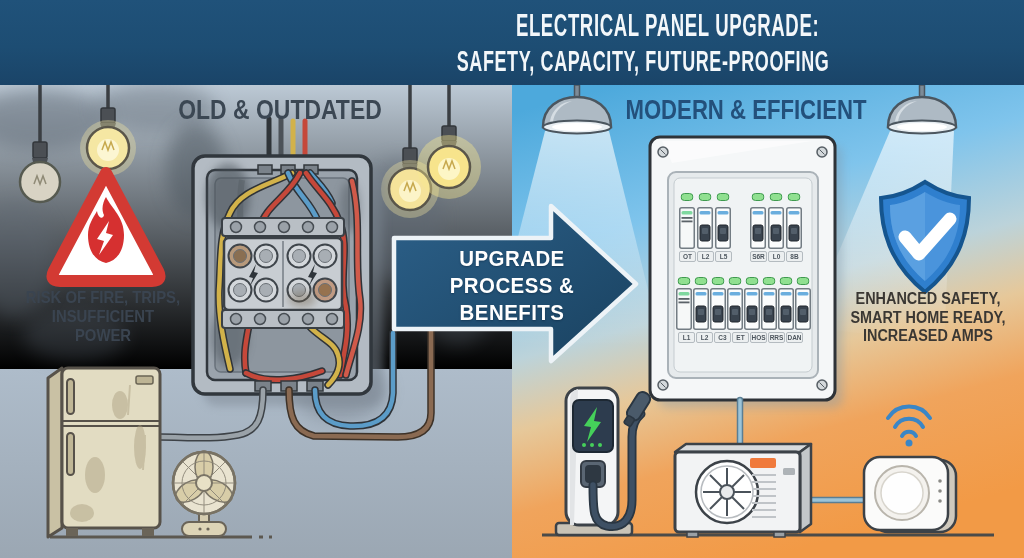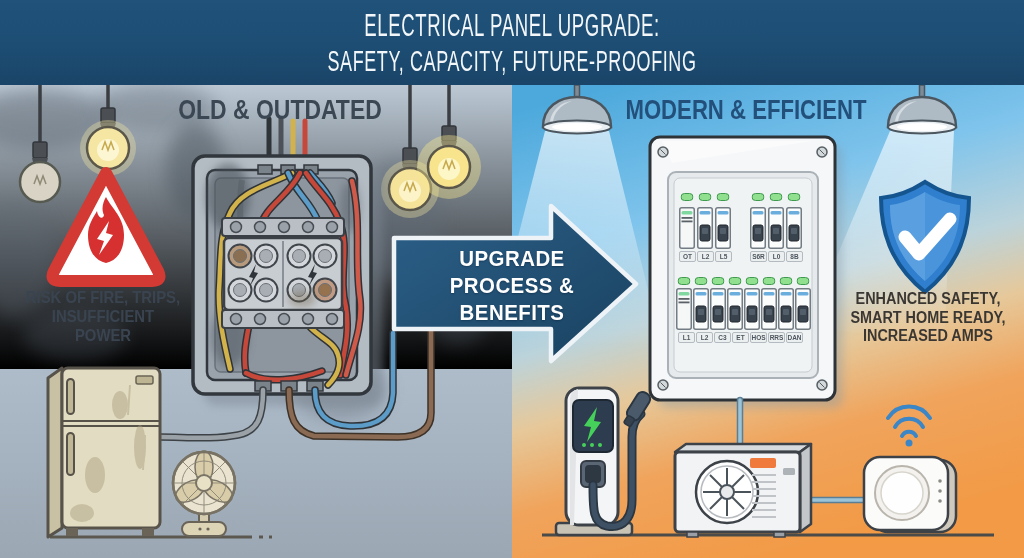--- a/index.html
+++ b/index.html
@@ -2,21 +2,21 @@
 <html><head>
 <meta charset="utf-8">
 <style>
   html,body{margin:0;padding:0;background:#222;}
   .stage{position:relative;width:1024px;height:558px;overflow:hidden;
          font-family:"Liberation Sans",sans-serif;background:#b7c5d2;}
   .abs{position:absolute;}
   
   .banner{left:0;top:0;width:1024px;height:85px;
           background:linear-gradient(180deg,#20527a 0%,#1d4d73 55%,#1a4468 100%);}
-  .title{left:0;top:7px;width:1024px;text-align:center;color:#f3f7fa;font-weight:400;}
+  .title{left:0;top:7px;width:1024px;text-align:right;color:#f3f7fa;font-weight:700;}
   .t1{display:block;font-size:31px;line-height:37px;letter-spacing:1px;
       transform:scaleX(.60);transform-origin:50% 50%;white-space:nowrap;}
   .t2{display:block;font-size:29px;line-height:35px;letter-spacing:1px;
       transform:scaleX(.62);transform-origin:50% 50%;white-space:nowrap;}
   
   .heading{font-weight:700;font-size:27px;white-space:nowrap;text-align:center;
            transform-origin:50% 50%;}
   .h-old{left:130px;top:95px;width:300px;color:#3b4753;transform:scaleX(.85);}
   .h-new{left:596px;top:95px;width:300px;color:#23507b;transform:scaleX(.82);}
   

